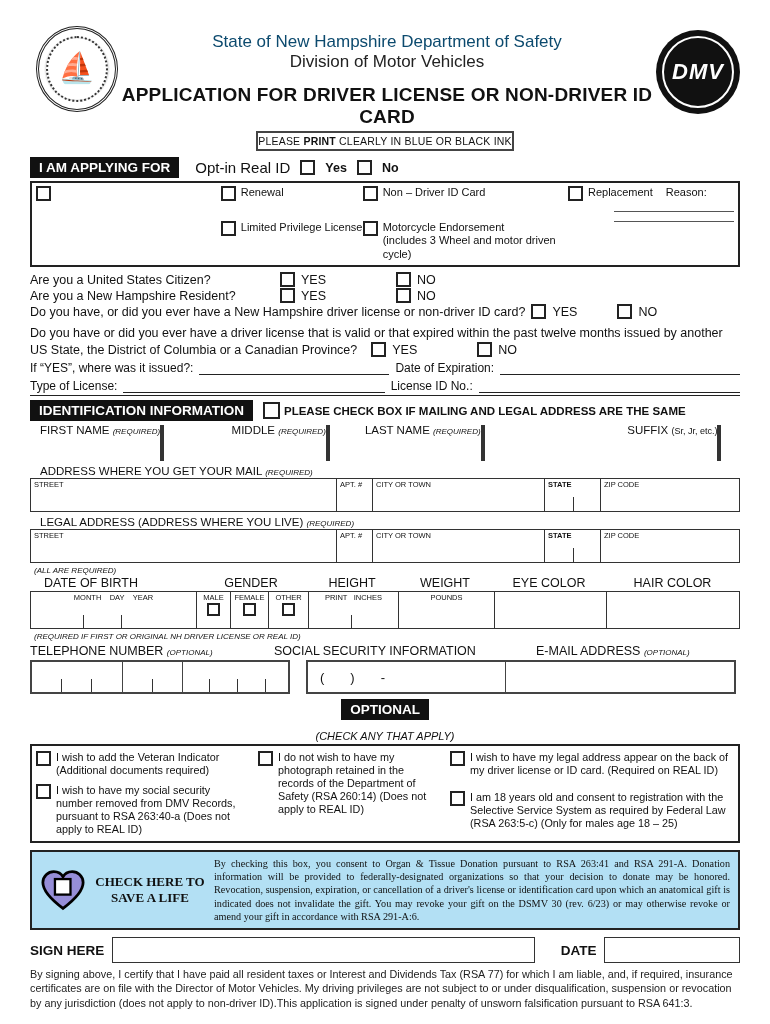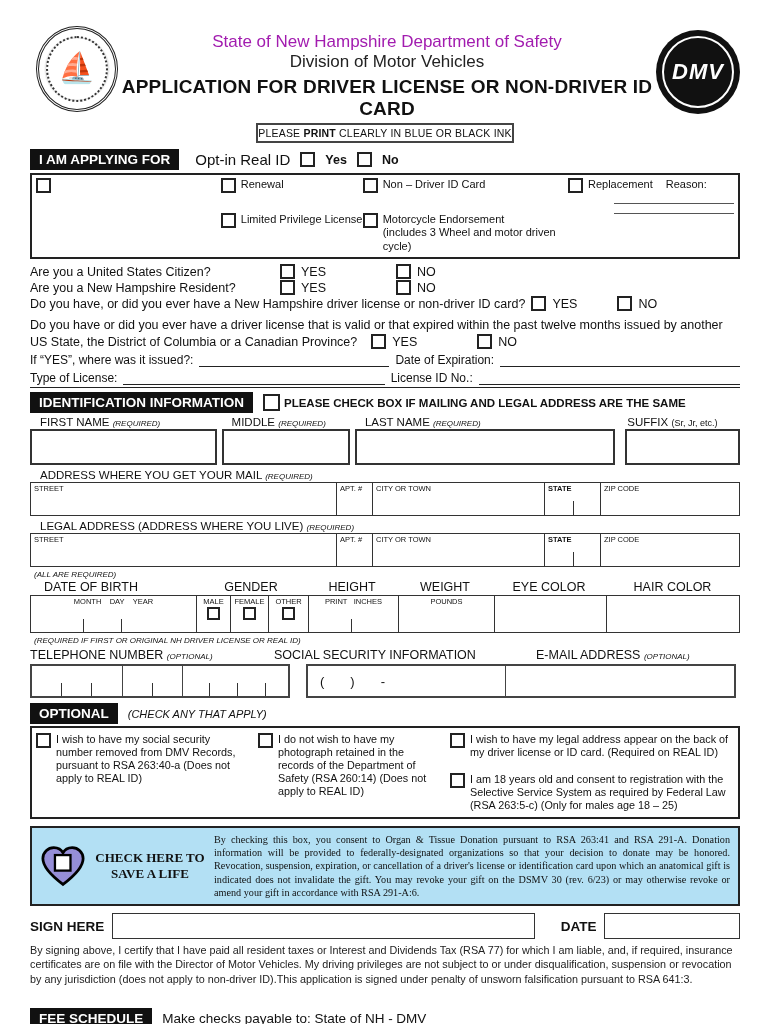--- a/index.html
+++ b/index.html
@@ -7,23 +7,23 @@
   body { font-family:"Liberation Sans", sans-serif; color:#111; width:770px; height:1024px; overflow:hidden; }
   .page { width:770px; height:1024px; padding:26px 30px 0 30px; position:relative; }
 
   
   .hdr { display:flex; align-items:flex-start; margin-bottom:2px; }
   .seal { width:82px; height:86px; border-radius:50%; border:3px double #222; flex:none; position:relative; margin-left:6px;
           background:radial-gradient(circle at 50% 50%, #fff 55%, #ddd 56%, #fff 60%); }
   .seal::before { content:""; position:absolute; inset:7px; border-radius:50%; border:2px dotted #333; }
   .seal::after { content:"⛵"; position:absolute; top:50%; left:50%; transform:translate(-50%,-54%); font-size:30px; }
   .hdr-mid { flex:1; text-align:center; padding-top:6px; }
-  .t1 { font-size:17px; color:#a21caf; }
+  .t1 { font-size:17px; color:#0c4a6e; }
   .t2 { font-size:17px; color:#222; }
-  .t3 { font-size:19px; font-weight:bold; margin-top:4px; letter-spacing:.2px; }
+  .t3 { font-size:19px; font-weight:bold; margin-top:12px; letter-spacing:.2px; }
   .logo { width:84px; height:84px; border-radius:50%; background:#111; flex:none; position:relative; margin-top:4px; }
   .logo::before { content:""; position:absolute; inset:6px; border-radius:50%; border:2px solid #fff; }
   .logo-txt { position:absolute; top:50%; left:50%; transform:translate(-50%,-50%); color:#fff; font-weight:bold; font-size:22px; font-style:italic; letter-spacing:1px; }
   .print-box { width:258px; margin:3px auto 6px auto; border:2px solid #444; text-align:center; font-size:10.5px; padding:2px 0; letter-spacing:.2px; }
 
   
   .bar { background:#111; color:#fff; font-weight:bold; font-size:13.5px; padding:3px 9px; display:inline-block; }
   .cb { width:15px; height:15px; border:2px solid #222; background:#fff; display:inline-block; flex:none; }
   .cb.sm { width:13px; height:13px; }
   .fill { flex:1; border-bottom:1.2px solid #222; height:12px; }
@@ -45,21 +45,21 @@
   .q-row { display:flex; align-items:center; margin-bottom:1px; }
   .q-label { width:250px; }
   .q-cb { display:flex; align-items:center; gap:6px; }
   .q-gap { width:70px; }
   .blank-row { display:flex; align-items:flex-end; gap:6px; margin-top:4px; font-size:12px; }
 
   
   .id-hdr { display:flex; align-items:center; gap:10px; margin-top:4px; }
   .same-addr { display:flex; align-items:center; gap:4px; font-weight:bold; font-size:11.5px; }
   .fields { display:flex; gap:0; margin-top:3px; }
-  .fld { display:flex; flex-direction:column; }
+  .fld { display:flex; flex-direction:row; }
   .fld .lbl { font-size:11.5px; padding-left:10px; white-space:nowrap; }
   .fld .lbl i { font-size:8px; }
   .inbox { border:2px solid #333; height:36px; background:#fff; margin-top:1px; }
   .addr-lbl { font-size:11.5px; margin:4px 0 1px 10px; }
   .addr-lbl i, .small-i { font-size:8px; font-style:italic; }
   .atable { display:flex; border:1.6px solid #333; height:34px; font-size:7.5px; }
   .acell { border-left:1.2px solid #333; padding:1px 3px; }
   .acell:first-child { border-left:none; }
   .state-cell { position:relative;font-weight:bold; }
   .state-cell::after { content:""; position:absolute; left:50%; bottom:0; height:14px; border-left:1px solid #333; }
@@ -75,21 +75,21 @@
   .ssn-lbls { display:flex; font-size:12.5px; margin-top:3px; }
   .ssn-wrap { display:flex; margin-top:2px; }
   .ssn-box { width:260px; border:2px solid #444; height:34px; display:flex; }
   .ssn-seg { border-left:1.6px solid #444; position:relative; }
   .ssn-seg:first-child { border-left:none; }
   .pe-box { display:flex; border:2px solid #444; height:34px; width:430px; margin-left:16px; }
   .phone { width:198px; border-right:1.4px solid #444; font-size:13px; display:flex; align-items:center; gap:26px; padding-left:12px; }
   .email-cell { flex:1; }
 
   
-  .opt-hdr { display:flex; align-items:center; gap:10px; margin-top:5px; }
+  .opt-hdr { display:flex; align-items:center; gap:10px; margin-top:5px;flex-direction:column; }
   .opt-note { font-style:italic; font-size:11px; }
   .opt-box { border:2px solid #222; margin-top:2px; padding:5px 4px; display:flex; gap:10px; font-size:10.8px; line-height:1.2; }
   .oc { display:flex; flex-direction:column; gap:7px; }
   .oc1 { width:212px; } .oc2 { width:182px; } .oc3 { flex:1;gap:14px; }
 
   
   .donor { border:2px solid #222; margin-top:7px; display:flex; gap:8px; padding:5px 8px; align-items:center; }
   .donor-label { width:112px; flex:none; font-family:"Liberation Serif", serif; font-weight:bold; font-size:13px; text-align:center; line-height:1.25; }
   .donor-text { flex:1; font-family:"Liberation Serif", serif; font-size:10.2px; line-height:1.3; text-align:justify; }
   .heart { flex:none; }
@@ -360,20 +360,24 @@
   </div>
 
   <div class="opt-hdr">
     <span class="bar">OPTIONAL</span>
     <span class="opt-note">(CHECK ANY THAT APPLY)</span>
   </div>
   <div class="opt-box">
     <div class="oc oc1">
       <div class="ci">
         <span class="cb"></span>
+        <span>I wish to add the Veteran Indicator (Additional documents required)</span>
+      </div>
+      <div class="ci">
+        <span class="cb"></span>
         <span>I wish to have my social security number removed from DMV Records, pursuant to RSA 263:40-a (Does not apply to REAL ID)</span>
       </div>
     </div>
     <div class="oc oc2">
       <div class="ci">
         <span class="cb"></span>
         <span>I do not wish to have my photograph retained in the records of the Department of Safety (RSA 260:14) (Does not apply to REAL ID)</span>
       </div>
     </div>
     <div class="oc oc3">

